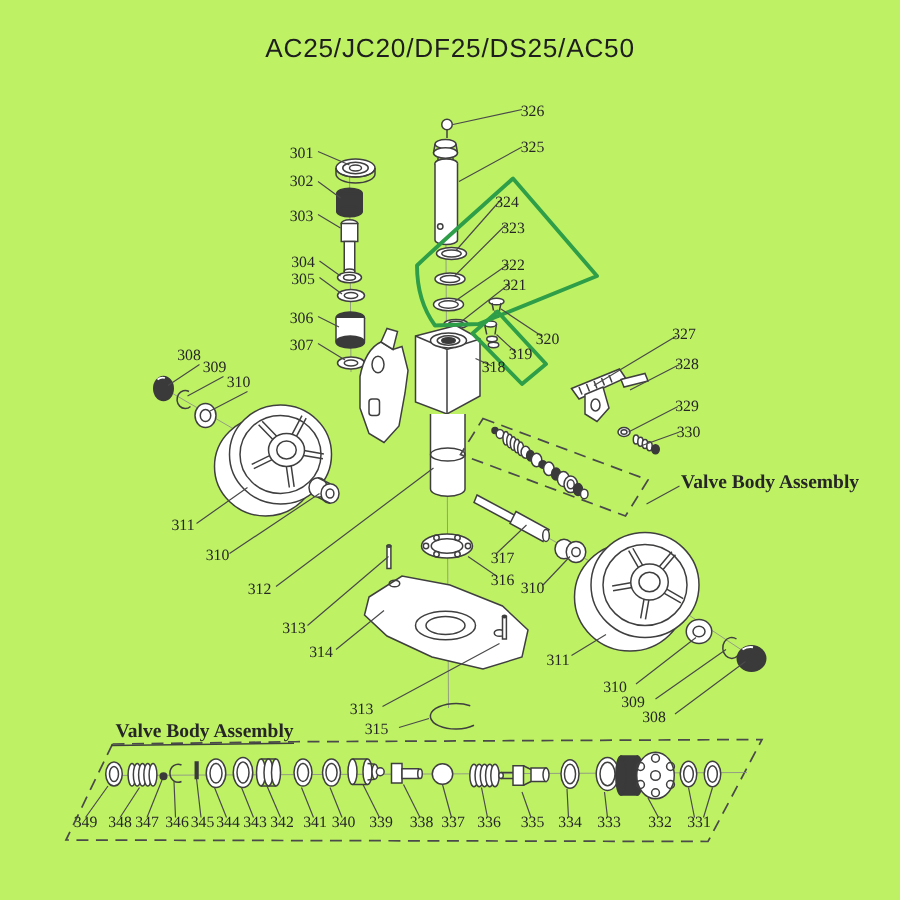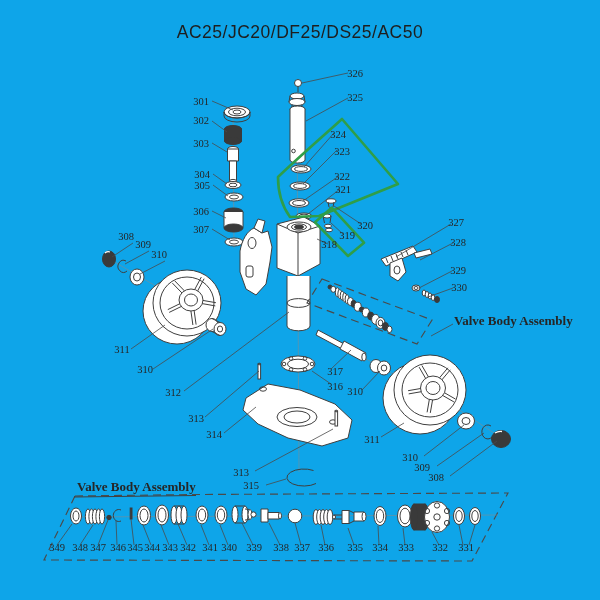--- a/index.html
+++ b/index.html
@@ -1,16 +1,16 @@
 <!DOCTYPE html>
 <html><head>
 <meta charset="utf-8">
 <style>
   html,body{margin:0;padding:0;background:#fff;}
-  .page{position:relative;width:600px;height:600px;background:#0ea5e9;overflow:hidden;
+  .page{position:relative;width:600px;height:600px;background:#bef264;overflow:hidden;
         font-family:"Liberation Serif", serif;}
   svg{position:absolute;left:0;top:0;}
   .draw{stroke:#3f3f3f;stroke-width:1;fill:none;}
   .fillw{fill:#ffffff;}
   .dark{fill:#3a3a3a;stroke:#3a3a3a;}
   .axis{stroke:#8a8a8a;stroke-width:0.55;fill:none;}
   .leader{stroke:#4a4a4a;stroke-width:0.8;fill:none;}
   .dash{stroke:#4a4a4a;stroke-width:1.15;fill:none;stroke-dasharray:8 5;}
   .hl{fill:none;stroke-width:2.6;stroke-linejoin:round;}
   text{fill:#262626;font-size:10.5px;text-anchor:middle;}

